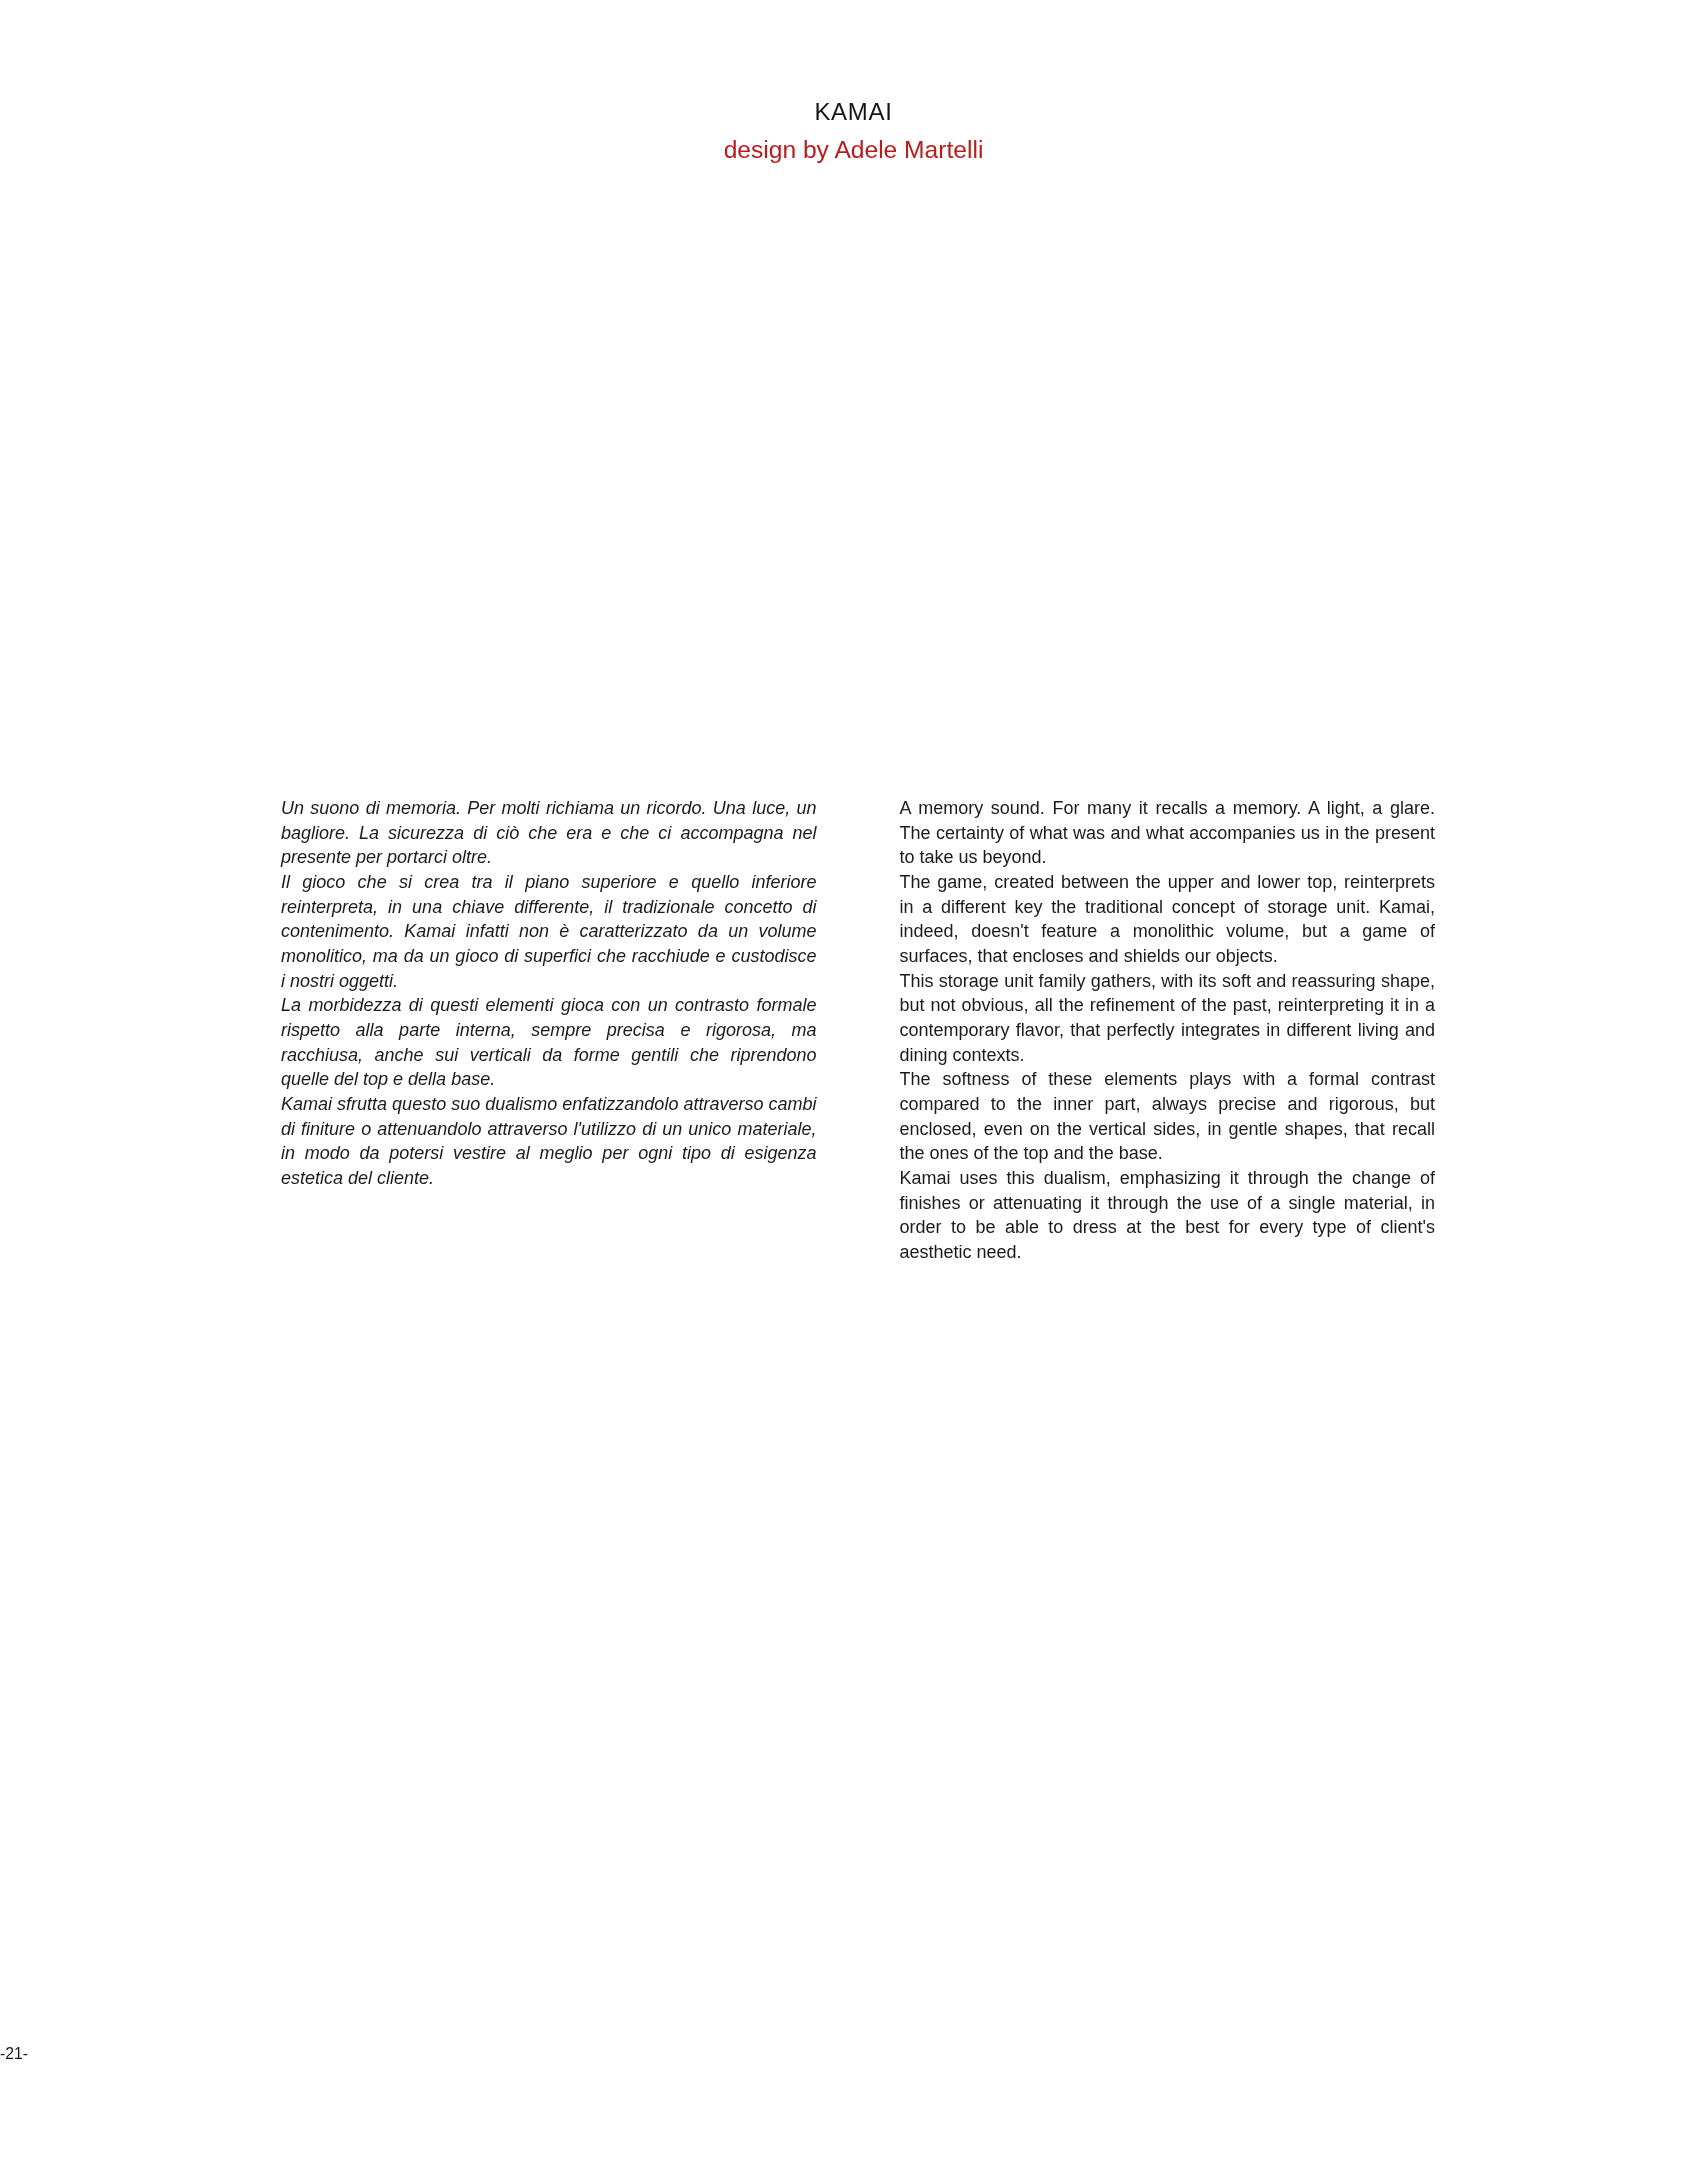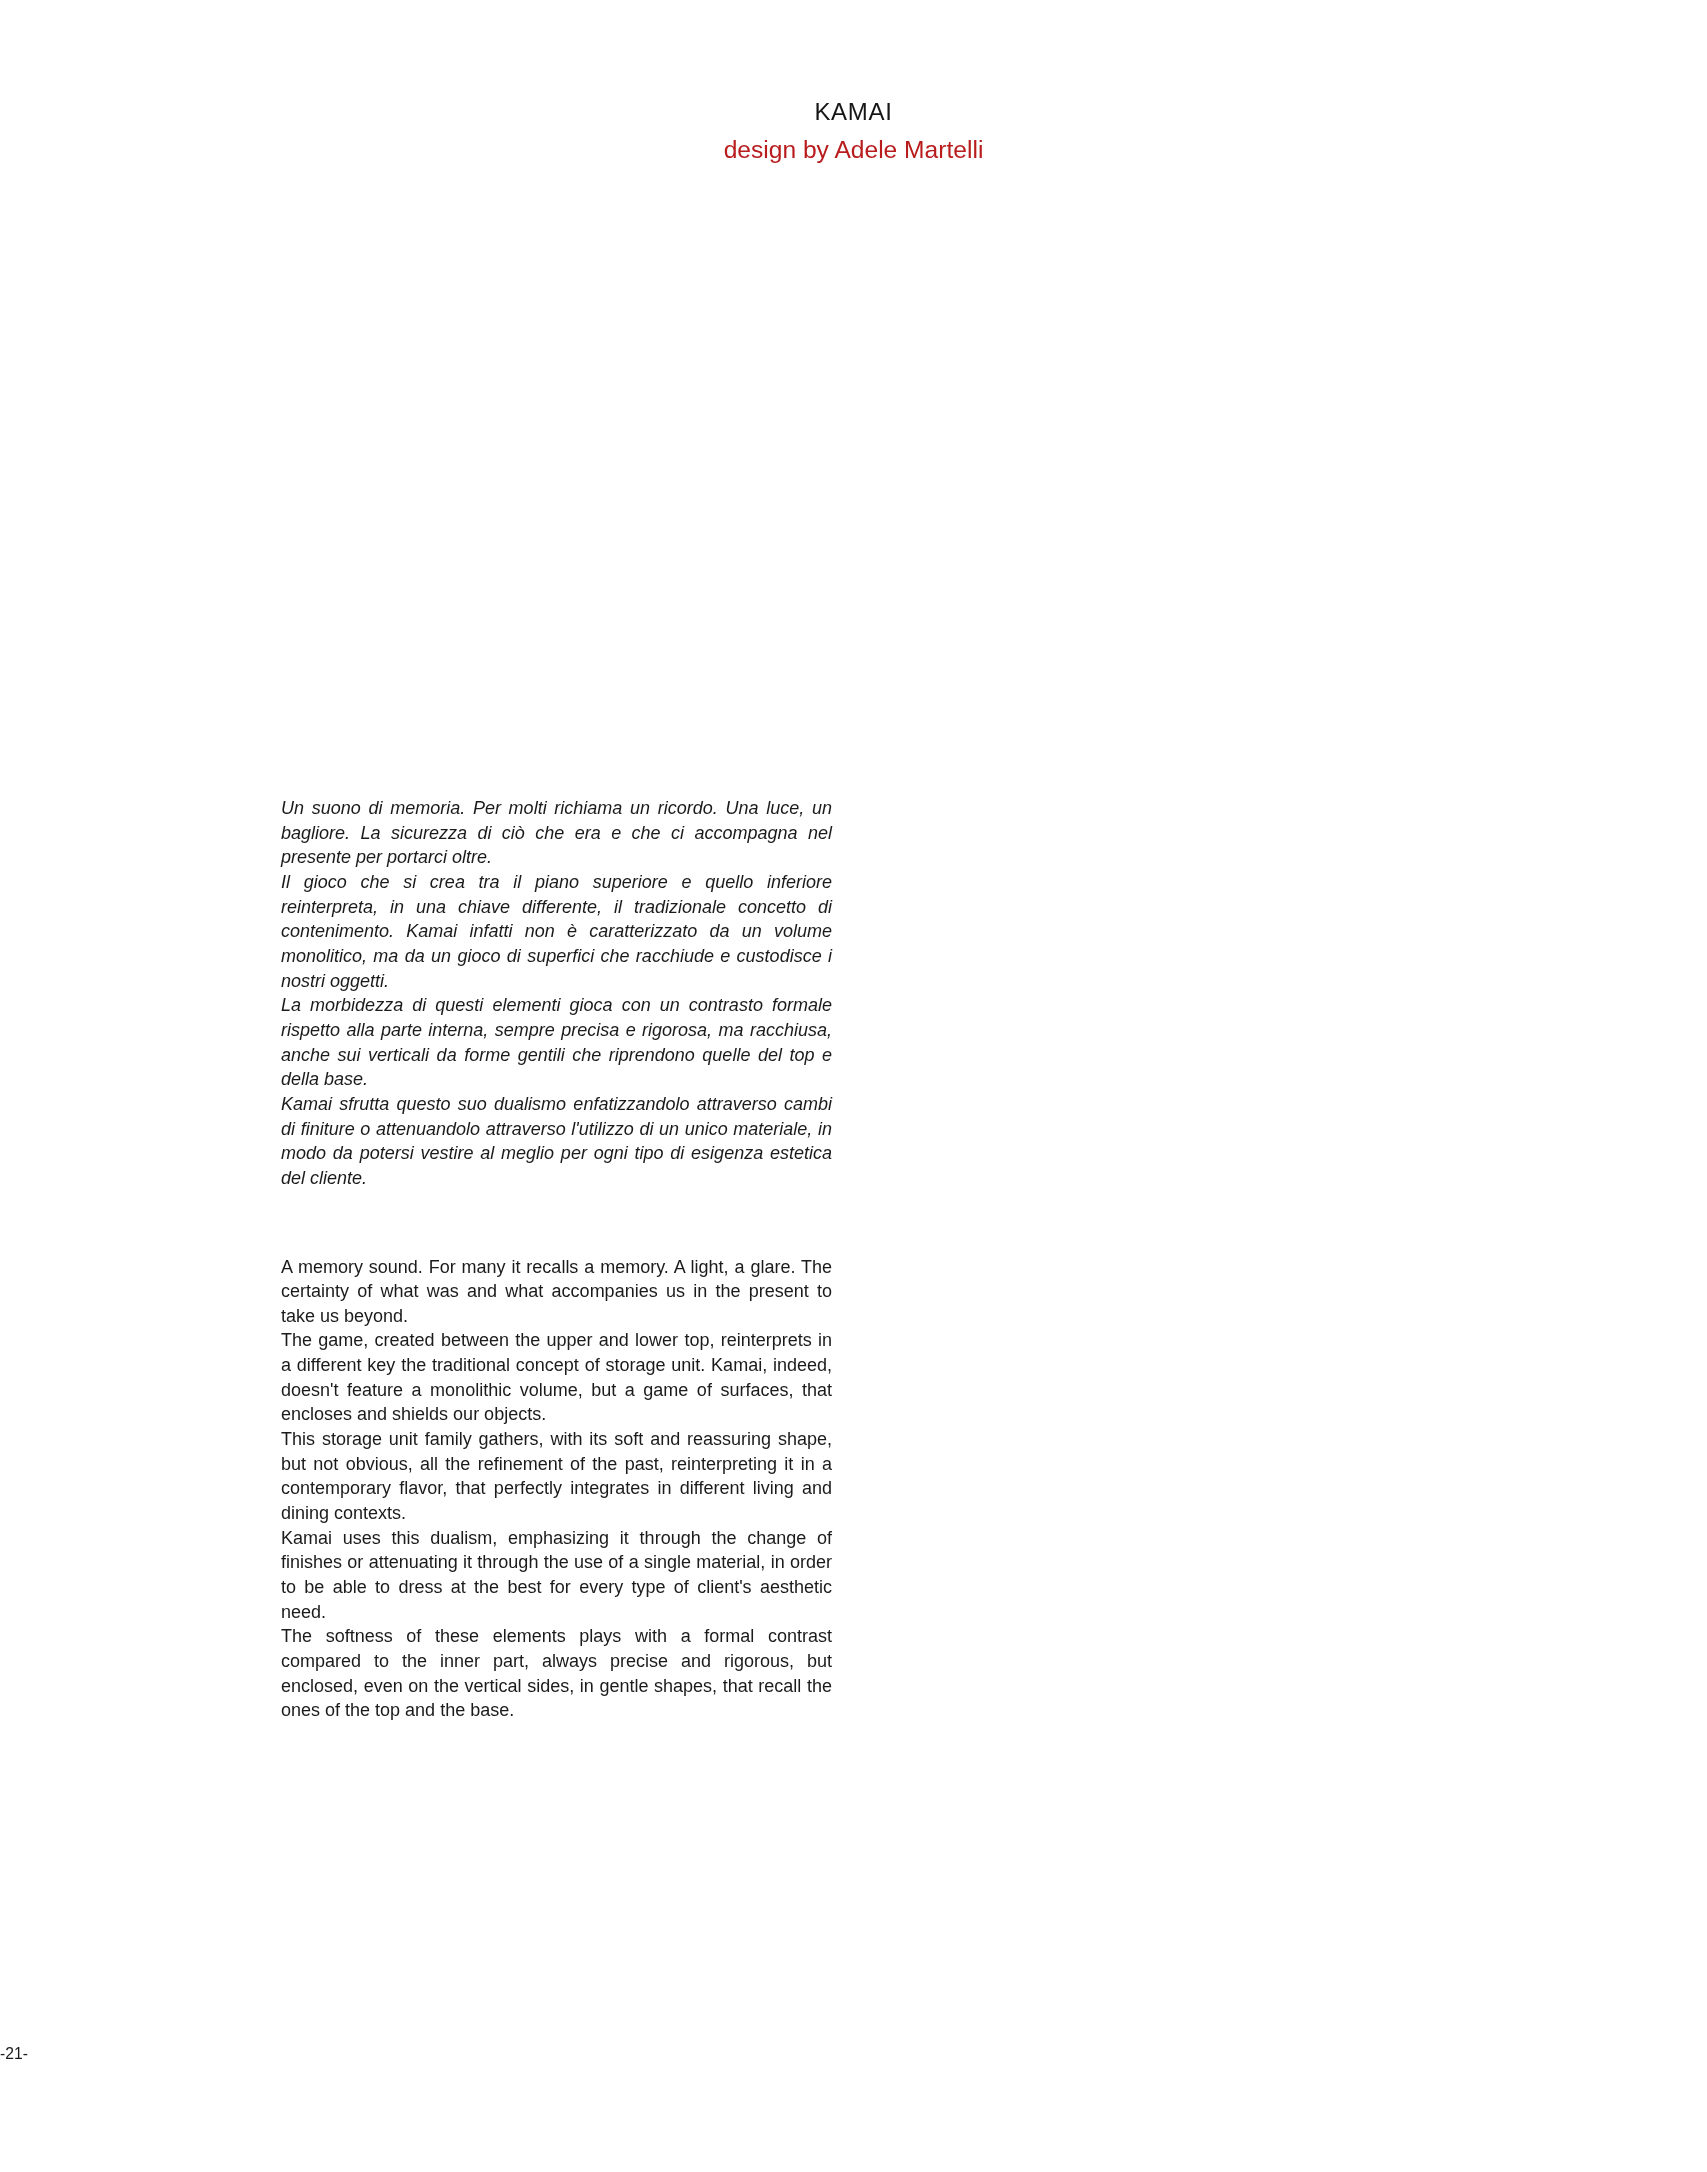--- a/index.html
+++ b/index.html
@@ -44,22 +44,21 @@
     margin-top: 5.5px;
   }
 
   
   .columns {
     position: absolute;
     top: 796px;
     left: 281px;
     width: 1154px;
     display: flex;
-    gap: 64px;
-    flex-direction: column;
+    gap: 83px;
   }
   .col {
     width: 551px;
   }
   .col p {
     margin: 0;
     font-size: 18px;
     line-height: 1.37;
     color: #1b1b1b;
   }
@@ -99,22 +98,22 @@
       <p>Un suono di memoria. Per molti richiama un ricordo. Una luce, un bagliore. La sicurezza di ciò che era e che ci accompagna nel presente per portarci oltre.</p>
       <p>Il gioco che si crea tra il piano superiore e quello inferiore reinterpreta, in una chiave differente, il tradizionale concetto di contenimento. Kamai infatti non è caratterizzato da un volume monolitico, ma da un gioco di superfici che racchiude e custodisce i nostri oggetti.</p>
       <p>La morbidezza di questi elementi gioca con un contrasto formale rispetto alla parte interna, sempre precisa e rigorosa, ma racchiusa, anche sui verticali da forme gentili che riprendono quelle del top e della base.</p>
       <p>Kamai sfrutta questo suo dualismo enfatizzandolo attraverso cambi di finiture o attenuandolo attraverso l'utilizzo di un unico materiale, in modo da potersi vestire al meglio per ogni tipo di esigenza estetica del cliente.</p>
     </div>
 
     <div class="col col-en">
       <p>A memory sound. For many it recalls a memory. A light, a glare. The certainty of what was and what accompanies us in the present to take us beyond.</p>
       <p>The game, created between the upper and lower top, reinterprets in a different key the traditional concept of storage unit. Kamai, indeed, doesn't feature a monolithic volume, but a game of surfaces, that encloses and shields our objects.</p>
       <p>This storage unit family gathers, with its soft and reassuring shape, but not obvious, all the refinement of the past, reinterpreting it in a contemporary flavor, that perfectly integrates in different living and dining contexts.</p>
+      <p>The softness of these elements plays with a formal contrast compared to the inner part, always precise and rigorous, but enclosed, even on the vertical sides, in gentle shapes, that recall the ones of the top and the base.</p>
       <p>Kamai uses this dualism, emphasizing it through the change of finishes or attenuating it through the use of a single material, in order to be able to dress at the best for every type of client's aesthetic need.</p>
-      <p>The softness of these elements plays with a formal contrast compared to the inner part, always precise and rigorous, but enclosed, even on the vertical sides, in gentle shapes, that recall the ones of the top and the base.</p>
     </div>
 
   </div>
 
   <div class="footer">
     <span>-21-</span>
   </div>
 
 </div>
 

